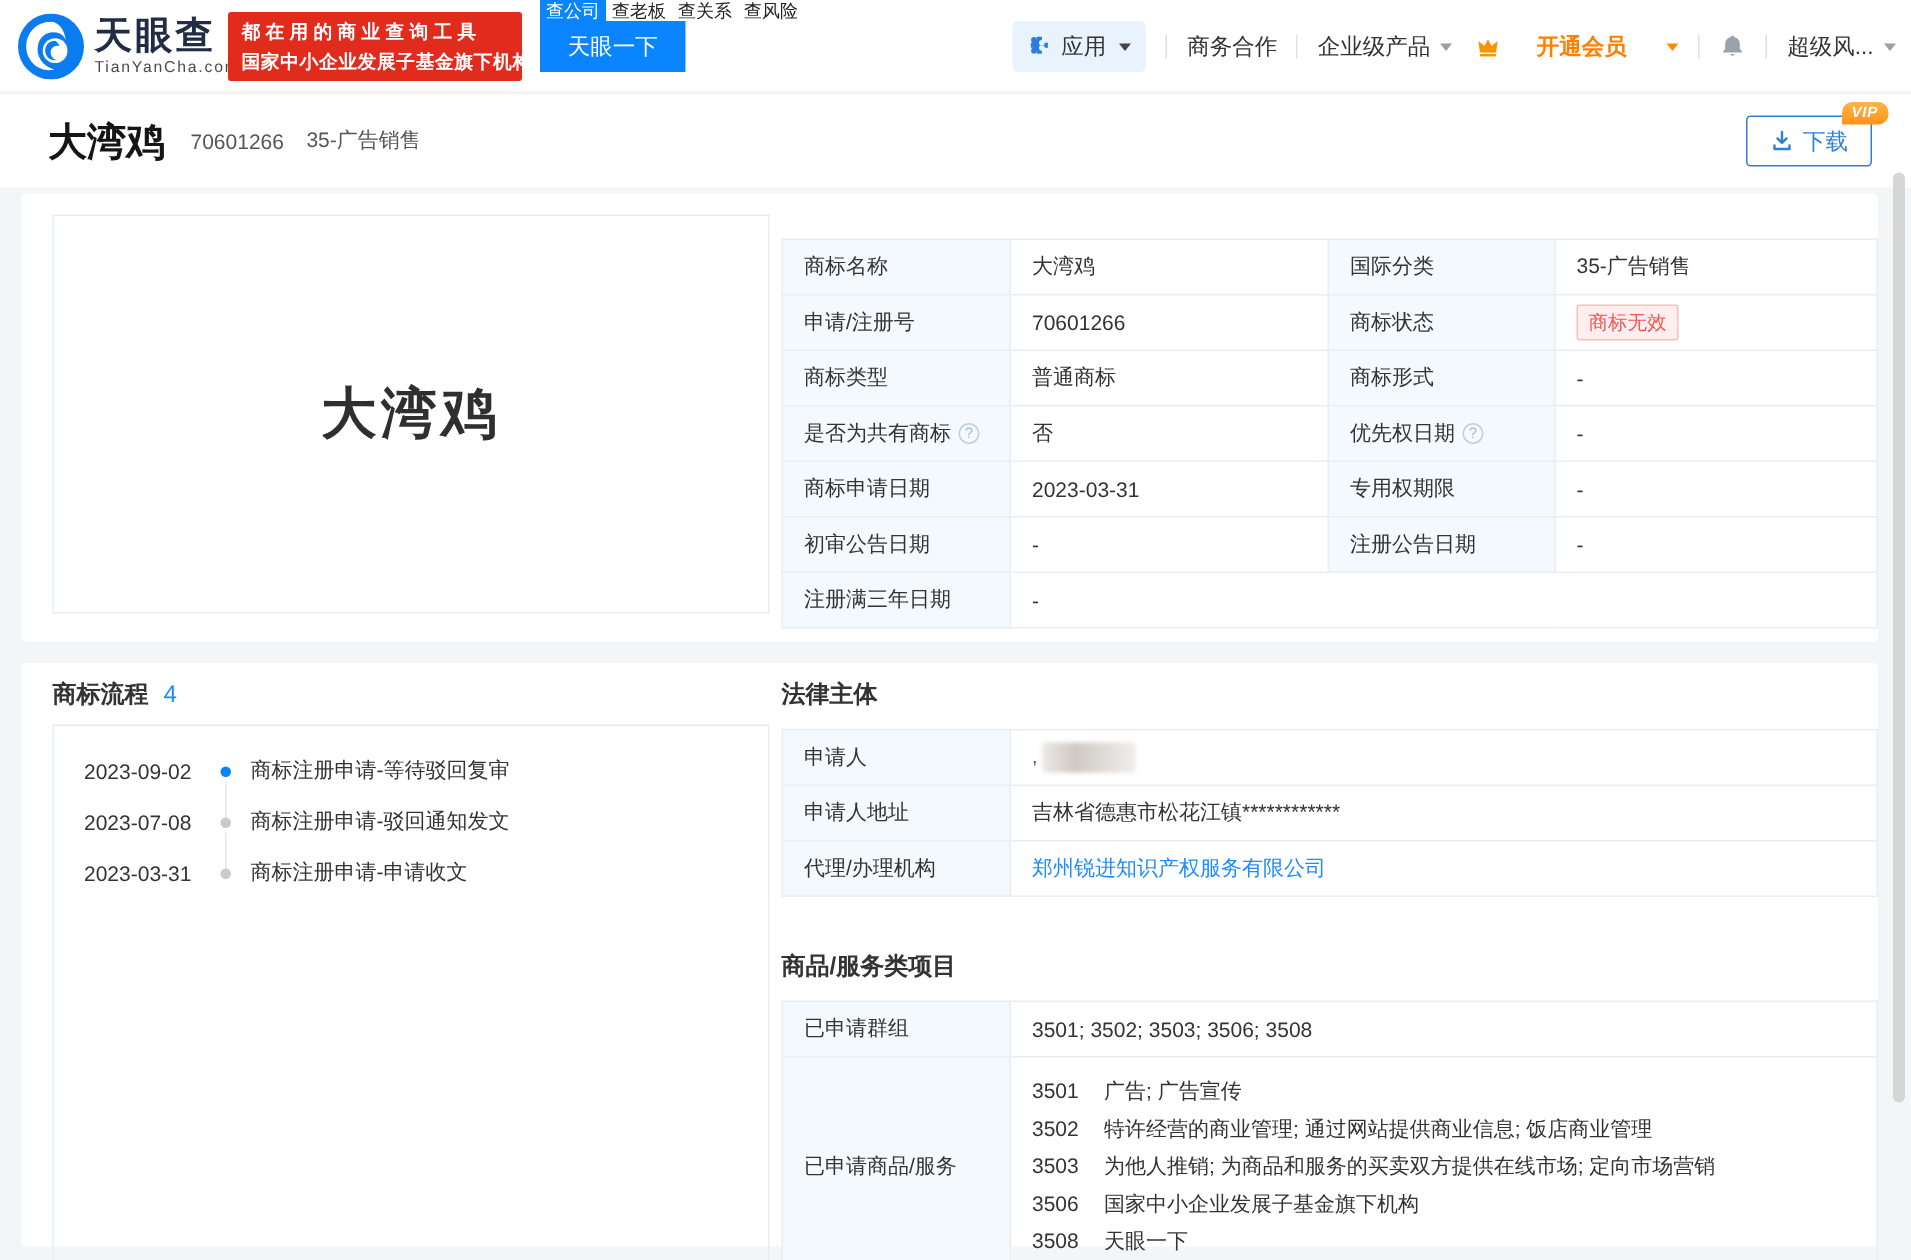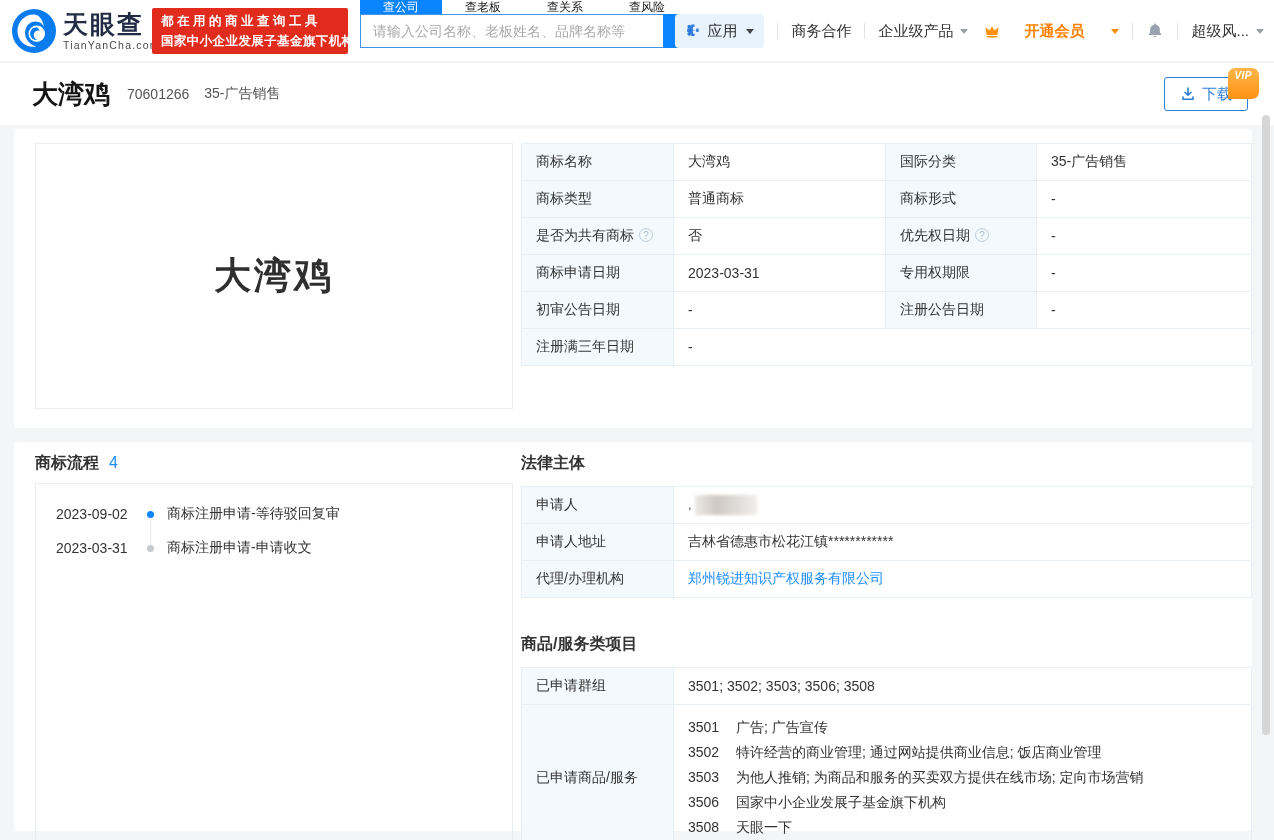--- a/index.html
+++ b/index.html
@@ -23,21 +23,21 @@
   .logo-domain { font-size:10.5px; color:#4a4a4a; letter-spacing:1.2px; margin-top:2px; }
   .promo {
     position:absolute; left:152px; top:8px; width:196px; height:46px;
     background:#e12b1d; color:#fff; border-radius:2px;
     display:flex; flex-direction:column; justify-content:center; padding:0 9px;
   }
   .promo-line1 { font-size:12.5px; font-weight:700; letter-spacing:3.5px; white-space:nowrap; }
   .promo-line2 { font-size:12.5px; font-weight:700; letter-spacing:0.4px; white-space:nowrap; margin-top:3px; }
   .search-area { position:absolute; left:360px; top:0; width:400px; }
   .search-tabs { display:flex; height:14px; overflow:hidden; }
-  .search-tab { font-size:12px; line-height:15px; padding:0 23px; color:#222; cursor:pointer; white-space:nowrap;text-align:center; }
+  .search-tab { font-size:12px; line-height:15px; padding:0 4px; color:#222; cursor:pointer; white-space:nowrap;text-align:center; }
   .search-tab.active { background:#0a85ff; color:#fff; }
   .search-row { display:flex; height:34px; }
   .search-input {
     flex:1; border:1px solid #4393e6; border-right:none; outline:none;
     font-size:14px; padding:0 12px; color:#333; min-width:0;
     font-family:"Liberation Sans","DejaVu Sans",sans-serif;
   }
   .search-input::placeholder { color:#aaa; }
   .search-btn {
     width:97px; background:#0a85ff; color:#fff; border:none; font-size:15px; cursor:pointer;
@@ -69,33 +69,33 @@
   .dl-btn {
     position:absolute; right:26px; top:14px; width:84px; height:34px;
     border:1px solid #2e7fd6; border-radius:3px; background:#fff; color:#2e7fd6;
     font-size:15px; display:flex; align-items:center; justify-content:center; gap:6px; cursor:pointer;
     font-family:"Liberation Sans","DejaVu Sans",sans-serif;
   }
   .vip-badge {
     position:absolute; top:-10px; right:-12px;
     background:linear-gradient(180deg,#ffb54a,#ff9315);
     color:#fff; font-size:10px; font-weight:700; font-style:italic;
-    padding:2px 7px 18px 6px; border-radius:7px 7px 7px 0; letter-spacing:.5px;
+    padding:2px 7px 2px 6px; border-radius:7px 7px 7px 0; letter-spacing:.5px;
   }
   
   .content { position:absolute; top:129px; left:14px; right:22px; }
   .card { background:#fff; border-radius:3px; position:relative; }
   .card1 { height:299px; margin-bottom:14px; }
   .card2 { height:389px; }
   .tm-imgbox {
     position:absolute; left:21px; top:14px; width:478px; height:266px;
     border:1px solid #e8edf2; display:flex; align-items:center; justify-content:center;
   }
   .tm-imgtext { font-size:37px; font-weight:700; color:#2f2f2f; letter-spacing:3px; }
-  .details { position:absolute; left:507px; top:14px; right:0; }
+  .details { position:absolute; left:507px; top:30px; right:0; }
   table.grid { width:100%; border-collapse:collapse; table-layout:fixed; }
   table.grid td { border:1px solid #e7eef6; height:37px; padding:0 10px 0 14px; font-size:14px; color:#333; vertical-align:middle; }
   table.grid td.lbl { background:#f3f9fd; }
   .badge-invalid {
     display:inline-block; padding:2px 7px; font-size:13px; color:#f25555;
     background:#feeeee; border:1px solid #f7bebe; border-radius:2px;
   }
   .help {
     display:inline-block; width:14px; height:14px; border:1px solid #bccddd; border-radius:50%;
     color:#a8bccf; font-size:10px; line-height:13px; text-align:center; margin-left:5px; vertical-align:1px;
@@ -156,21 +156,20 @@
   </div>
 
   <div class="search-area">
     <div class="search-tabs">
       <span class="search-tab active">查公司</span>
       <span class="search-tab">查老板</span>
       <span class="search-tab">查关系</span>
       <span class="search-tab">查风险</span>
     </div>
     <div class="search-row">
-      <input class="search-input" placeholder="请输入公司名称、老板姓名、品牌名称等" style="">
       <button class="search-btn">天眼一下</button>
     </div>
   </div>
 
   <div class="top-nav">
     <div class="nav-chip">
       <svg class="icon-16" viewBox="0 0 16 16">
         <path fill="#2f7ce0" d="M6.2 1.5h3.4v2.1a1.9 1.9 0 1 0 1.9 1.9h2.1v3.4h-2.1a1.9 1.9 0 1 0-1.9 1.9v2.1H6.2v-2.1a1.9 1.9 0 1 1-1.9-1.9H2.2V5.5h2.1a1.9 1.9 0 1 1 1.9-1.9V1.5z"></path>
       </svg>
       <span>应用</span>
@@ -234,20 +233,28 @@
             <col>
           </colgroup>
         <tbody>
             <tr>
           <td class="lbl">商标名称</td>
           <td>大湾鸡</td>
           <td class="lbl">国际分类</td>
           <td>35-广告销售</td>
         </tr>
         <tr>
+          <td class="lbl">申请/注册号</td>
+          <td>70601266</td>
+          <td class="lbl">商标状态</td>
+          <td>
+            <span class="badge-invalid">商标无效</span>
+          </td>
+        </tr>
+        <tr>
           <td class="lbl">商标类型</td>
           <td>普通商标</td>
           <td class="lbl">商标形式</td>
           <td>-</td>
         </tr>
         <tr>
           <td class="lbl">
             <span>是否为共有商标</span><span class="help">?</span>
           </td>
           <td>否</td>
@@ -280,20 +287,25 @@
   <div class="card card2">
 
     <div class="sec-title proc-title">
       <span>商标流程</span><span class="proc-count">4</span>
     </div>
     <div class="proc-box">
       <div class="tl-item active">
         <span class="tl-date">2023-09-02</span>
         <span class="tl-dot"></span>
         <span class="tl-label">商标注册申请-等待驳回复审</span>
+      </div>
+      <div class="tl-item">
+        <span class="tl-date">2023-07-08</span>
+        <span class="tl-dot"></span>
+        <span class="tl-label">商标注册申请-驳回通知发文</span>
       </div>
       <div class="tl-item">
         <span class="tl-date">2023-03-31</span>
         <span class="tl-dot"></span>
         <span class="tl-label">商标注册申请-申请收文</span>
       </div>
     </div>
 
     <div class="right-col">
       <div class="sec-title">法律主体</div>

